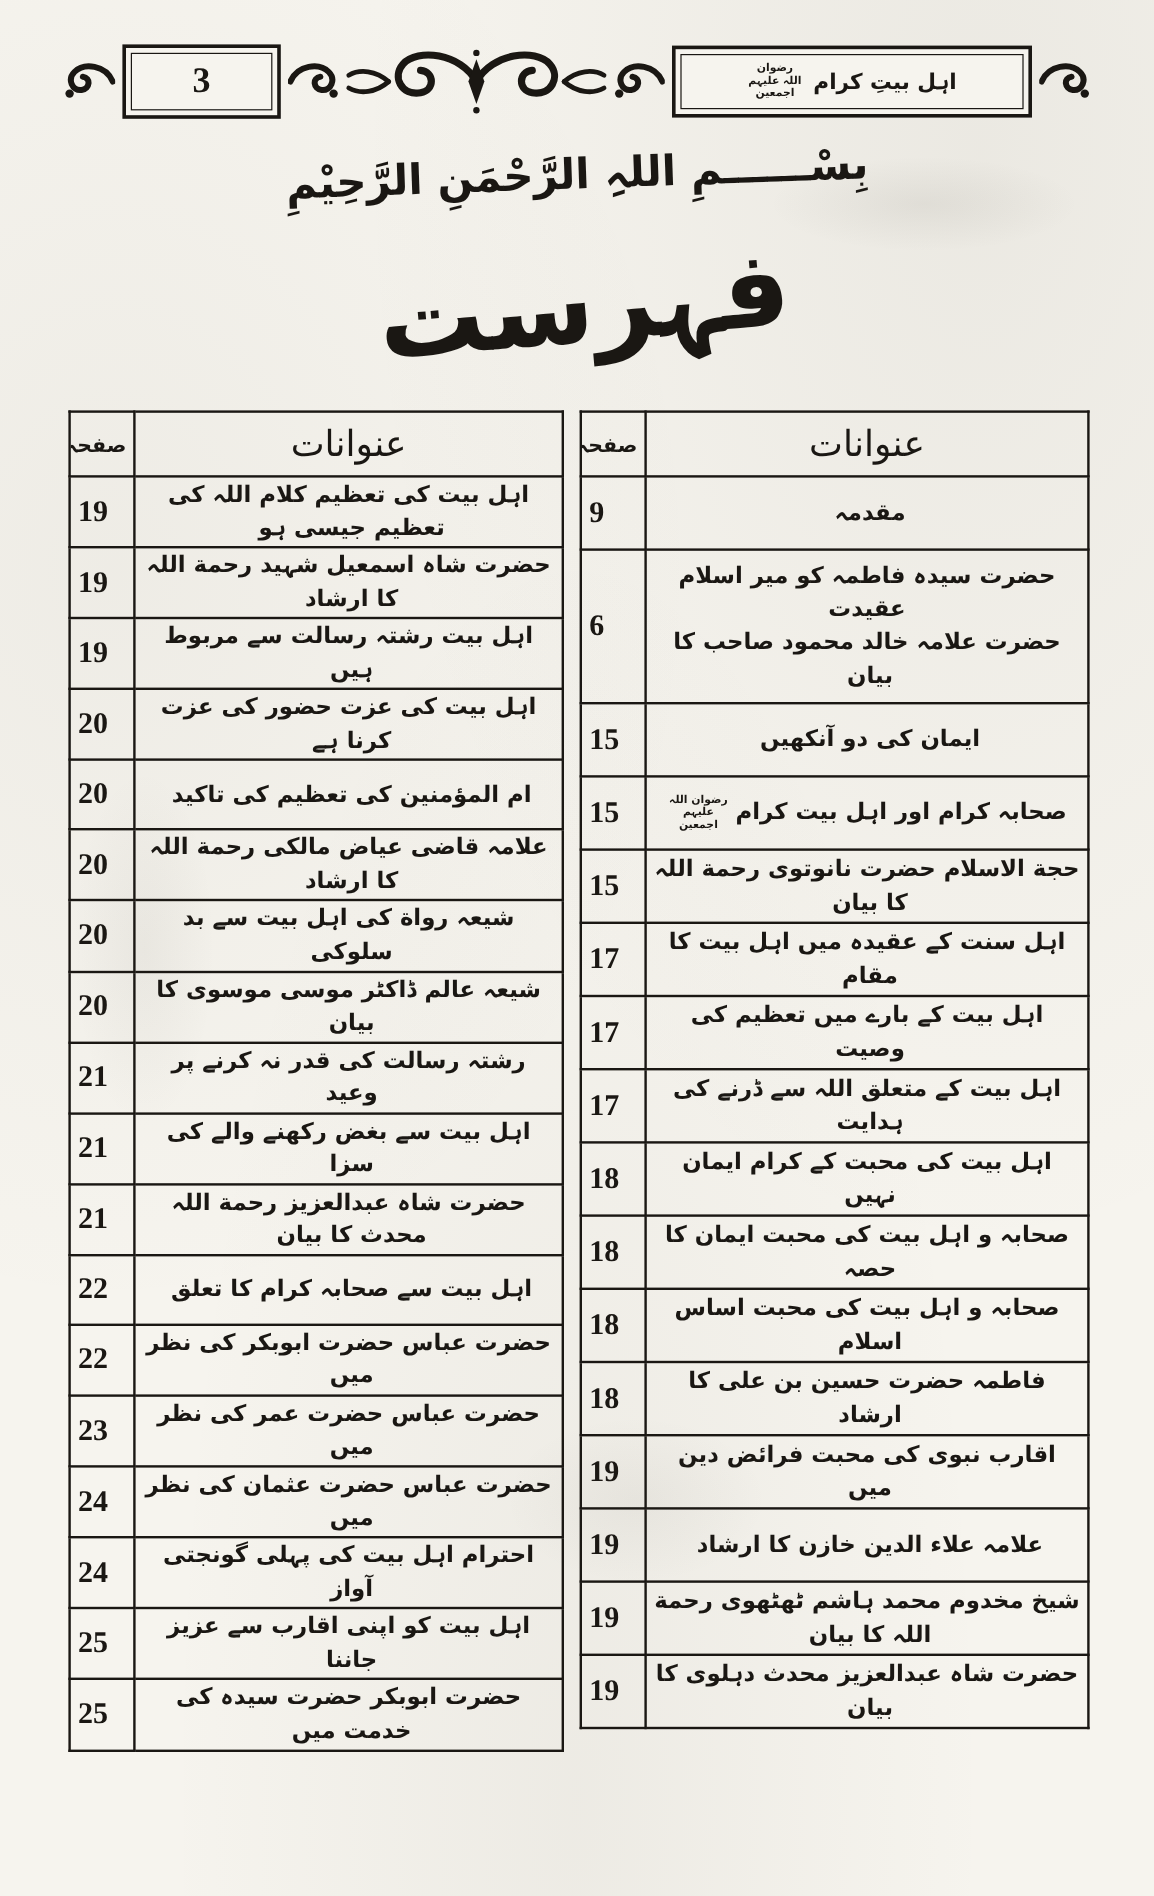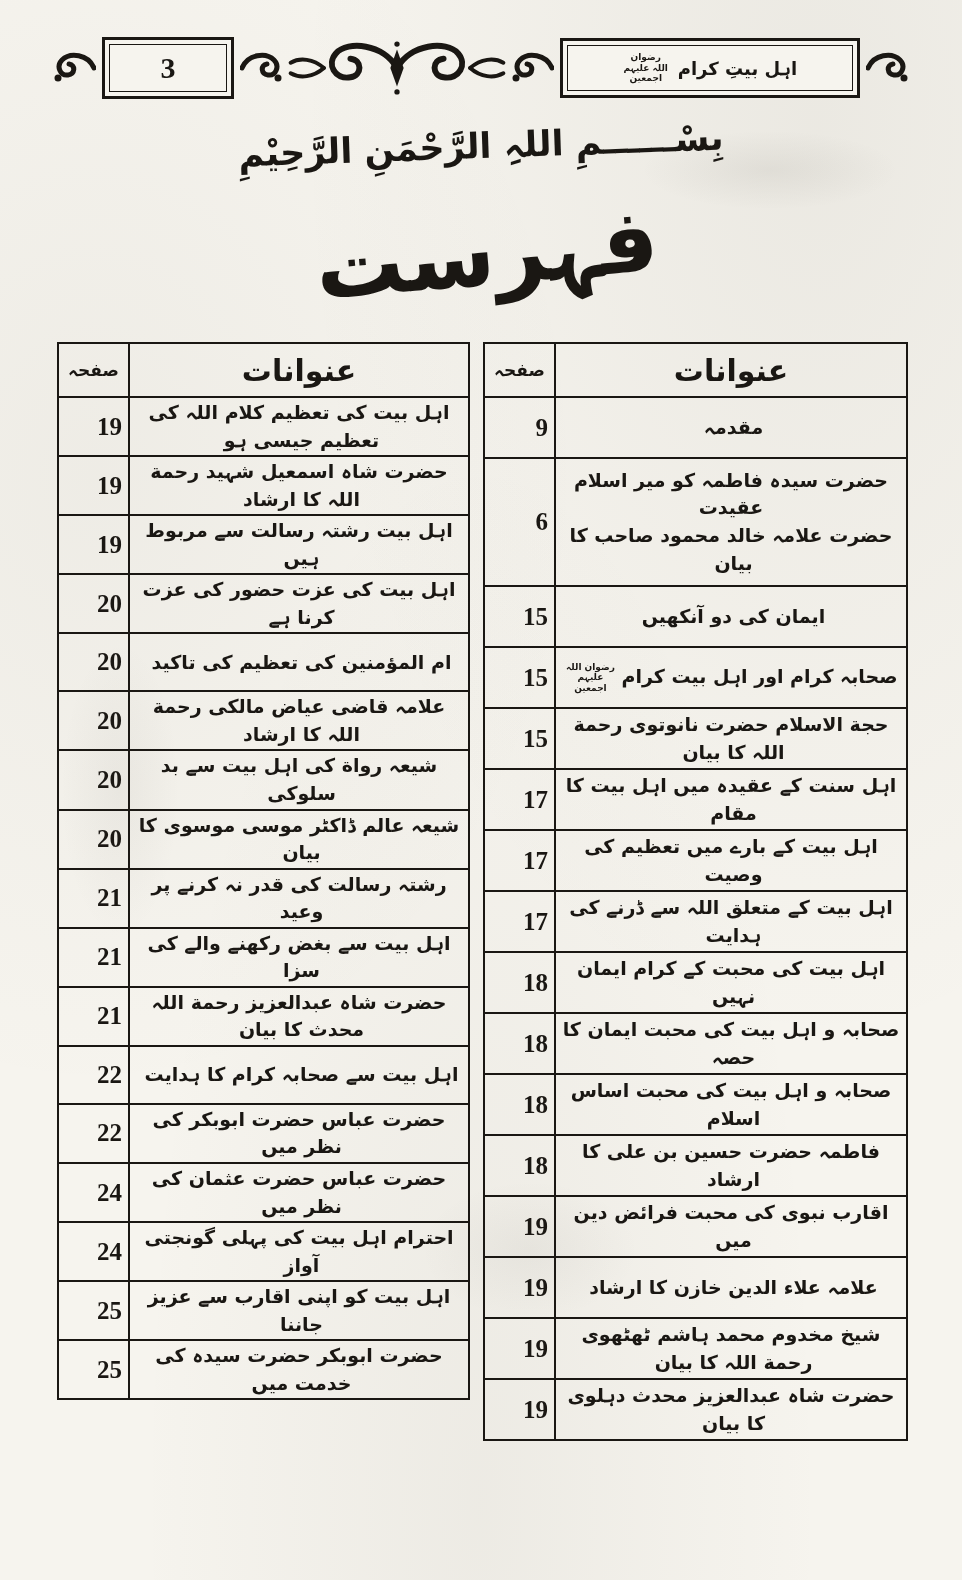--- a/index.html
+++ b/index.html
@@ -75,27 +75,27 @@
     background:transparent;
   }
   table.toc th,table.toc td{
     border:2.5px solid var(--ink);
     padding:1px 6px;box-sizing:border-box;
     overflow:hidden;
   }
   table.toc th{height:54px;}
   .tbl-left{width:413px;}
   .tbl-right{width:425px;}
-  .page-h{width:71px;font-size:17px;font-weight:700;direction:rtl;text-align:center;margin-left:36px;}
-  .title-h{font-size:30px;font-weight:700;direction:rtl;text-align:center;letter-spacing:0.5px;border-radius:17px;}
+  .page-h{width:54px;font-size:17px;font-weight:700;direction:rtl;text-align:center;margin-left:36px;}
+  .title-h{font-size:30px;font-weight:400;direction:rtl;text-align:center;letter-spacing:0.5px;border-radius:17px;}
   .tbl-left tbody tr{height:58px;}
   .tbl-right tbody tr{height:61px;}
   .tbl-right tbody tr:nth-of-type(2){height:128px;}
   .page-cell{
-    text-align:right;vertical-align:middle;
+    text-align:left;vertical-align:middle;
     font:700 25px "Liberation Serif",serif;
   }
   .title-cell{
     text-align:center;vertical-align:middle;direction:rtl;
     font-size:19px;font-weight:700;line-height:1.45;
   }
   .title-cell .t{white-space:pre-line;}
   .title-cell .note{
     display:inline-block;font-size:9px;font-weight:700;
     max-width:52px;line-height:1.15;vertical-align:middle;
@@ -247,31 +247,37 @@
           <tr>
             <td class="page-cell">21</td>
             <td class="title-cell">
               <span class="t">حضرت شاہ عبدالعزیز رحمة اللہ محدث کا بیان</span><span class="note"></span>
             </td>
           </tr>
 
           <tr>
             <td class="page-cell">22</td>
             <td class="title-cell">
-              <span class="t">اہل بیت سے صحابہ کرام کا ہدایت</span><span class="note"></span>
+              <span class="t">اہل بیت سے صحابہ کرام کا تعلق</span><span class="note"></span>
             </td>
           </tr>
 
           <tr>
             <td class="page-cell">22</td>
             <td class="title-cell">
               <span class="t">حضرت عباس حضرت ابوبکر کی نظر میں</span><span class="note"></span>
             </td>
           </tr>
 
+          <tr>
+            <td class="page-cell">23</td>
+            <td class="title-cell">
+              <span class="t">حضرت عباس حضرت عمر کی نظر میں</span><span class="note"></span>
+            </td>
+          </tr>
 
           <tr>
             <td class="page-cell">24</td>
             <td class="title-cell">
               <span class="t">حضرت عباس حضرت عثمان کی نظر میں</span><span class="note"></span>
             </td>
           </tr>
 
           <tr>
             <td class="page-cell">24</td>

